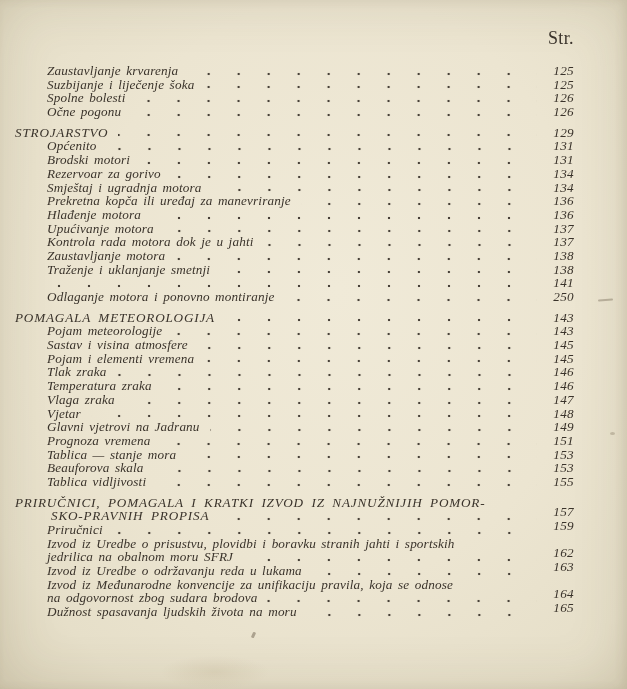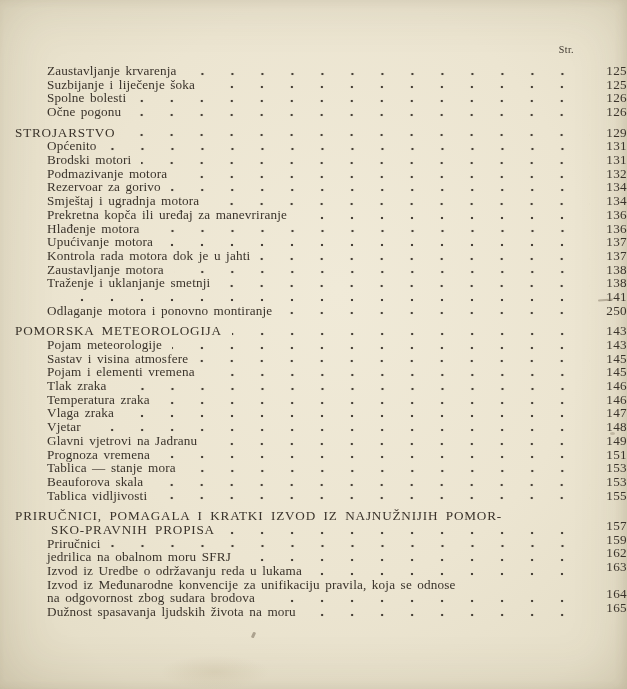--- a/index.html
+++ b/index.html
@@ -13,32 +13,32 @@
     background:#d8d0ba;
   }
   .page{
     position:relative;width:627px;height:689px;
     background:
       radial-gradient(ellipse at 54% 42%, #f0ead8 0%, var(--paper) 52%, #e6dfc9 82%, #dcd4bc 100%);
     box-shadow:inset 0 0 55px rgba(95,80,45,0.16), inset -4px 0 10px rgba(95,80,45,0.10);
     color:var(--ink);
   }
   .col-header{
-    position:absolute;top:44px;right:53px;
-    font-size:10px;letter-spacing:0.4px;
+    position:absolute;top:28px;right:53px;
+    font-size:18px;letter-spacing:0.4px;
   }
   .toc{
     position:absolute;top:64px;left:0;right:0;
     font-size:13.2px;line-height:13.7px;
   }
   .section{margin:0;}
   .section + .section{margin-top:7px;}
   .row{
-    display:flex;align-items:flex-end;
-    height:13.7px;
+    display:flex;align-items:center;
+    padding-right:53px;height:13.7px;font-style:italic;
   }
   .row .title{white-space:nowrap;word-spacing:2px;letter-spacing:0.15px;}
   .k-heading{padding-left:15px;}
   .k-heading .title,.k-heading-cont .title{letter-spacing:0.8px;word-spacing:3.5px;}
   .k-heading-cont{padding-left:51px;}
   .k-item{padding-left:47px;}
   .k-cont{padding-left:47px;}
   .leader{
     flex:1 1 auto;min-width:10px;height:4px;
     align-self:flex-end;margin:0 7px 2px 10px;
@@ -106,25 +106,20 @@
           <span class="title">Općenito</span>
           <span class="leader"></span>
           <span class="pagenum">131</span>
         </div>
         <div class="row k-item">
           <span class="title">Brodski motori</span>
           <span class="leader"></span>
           <span class="pagenum">131</span>
         </div>
         <div class="row k-item">
-          <span class="title">Podmazivanje motora</span>
-          <span class="leader"></span>
-          <span class="pagenum">132</span>
-        </div>
-        <div class="row k-item">
           <span class="title">Rezervoar za gorivo</span>
           <span class="leader"></span>
           <span class="pagenum">134</span>
         </div>
         <div class="row k-item">
           <span class="title">Smještaj i ugradnja motora</span>
           <span class="leader"></span>
           <span class="pagenum">134</span>
         </div>
         <div class="row k-item">
@@ -162,21 +157,21 @@
           <span class="pagenum">141</span>
         </div>
         <div class="row k-item">
           <span class="title">Odlaganje motora i ponovno montiranje</span>
           <span class="leader"></span>
           <span class="pagenum">250</span>
         </div>
       </div>
       <div class="section">
         <div class="row k-heading">
-          <span class="title">POMORSKA METEOROLOGIJA</span>
+          <span class="title">POMAGALA METEOROLOGIJA</span>
           <span class="leader"></span>
           <span class="pagenum">143</span>
         </div>
         <div class="row k-item">
           <span class="title">Pojam meteorologije</span>
           <span class="leader"></span>
           <span class="pagenum">143</span>
         </div>
         <div class="row k-item">
           <span class="title">Sastav i visina atmosfere</span>
@@ -240,20 +235,23 @@
         </div>
         <div class="row k-heading-cont">
           <span class="title">SKO-PRAVNIH PROPISA</span>
           <span class="leader"></span>
           <span class="pagenum">157</span>
         </div>
         <div class="row k-item">
           <span class="title">Priručnici</span>
           <span class="leader"></span>
           <span class="pagenum">159</span>
+        </div>
+        <div class="row k-item">
+          <span class="title">Izvod iz Uredbe o prisustvu, plovidbi i boravku stranih jahti i sportskih</span>
         </div>
         <div class="row k-cont">
           <span class="title">jedrilica na obalnom moru SFRJ</span>
           <span class="leader"></span>
           <span class="pagenum">162</span>
         </div>
         <div class="row k-item">
           <span class="title">Izvod iz Uredbe o održavanju reda u lukama</span>
           <span class="leader"></span>
           <span class="pagenum">163</span>

